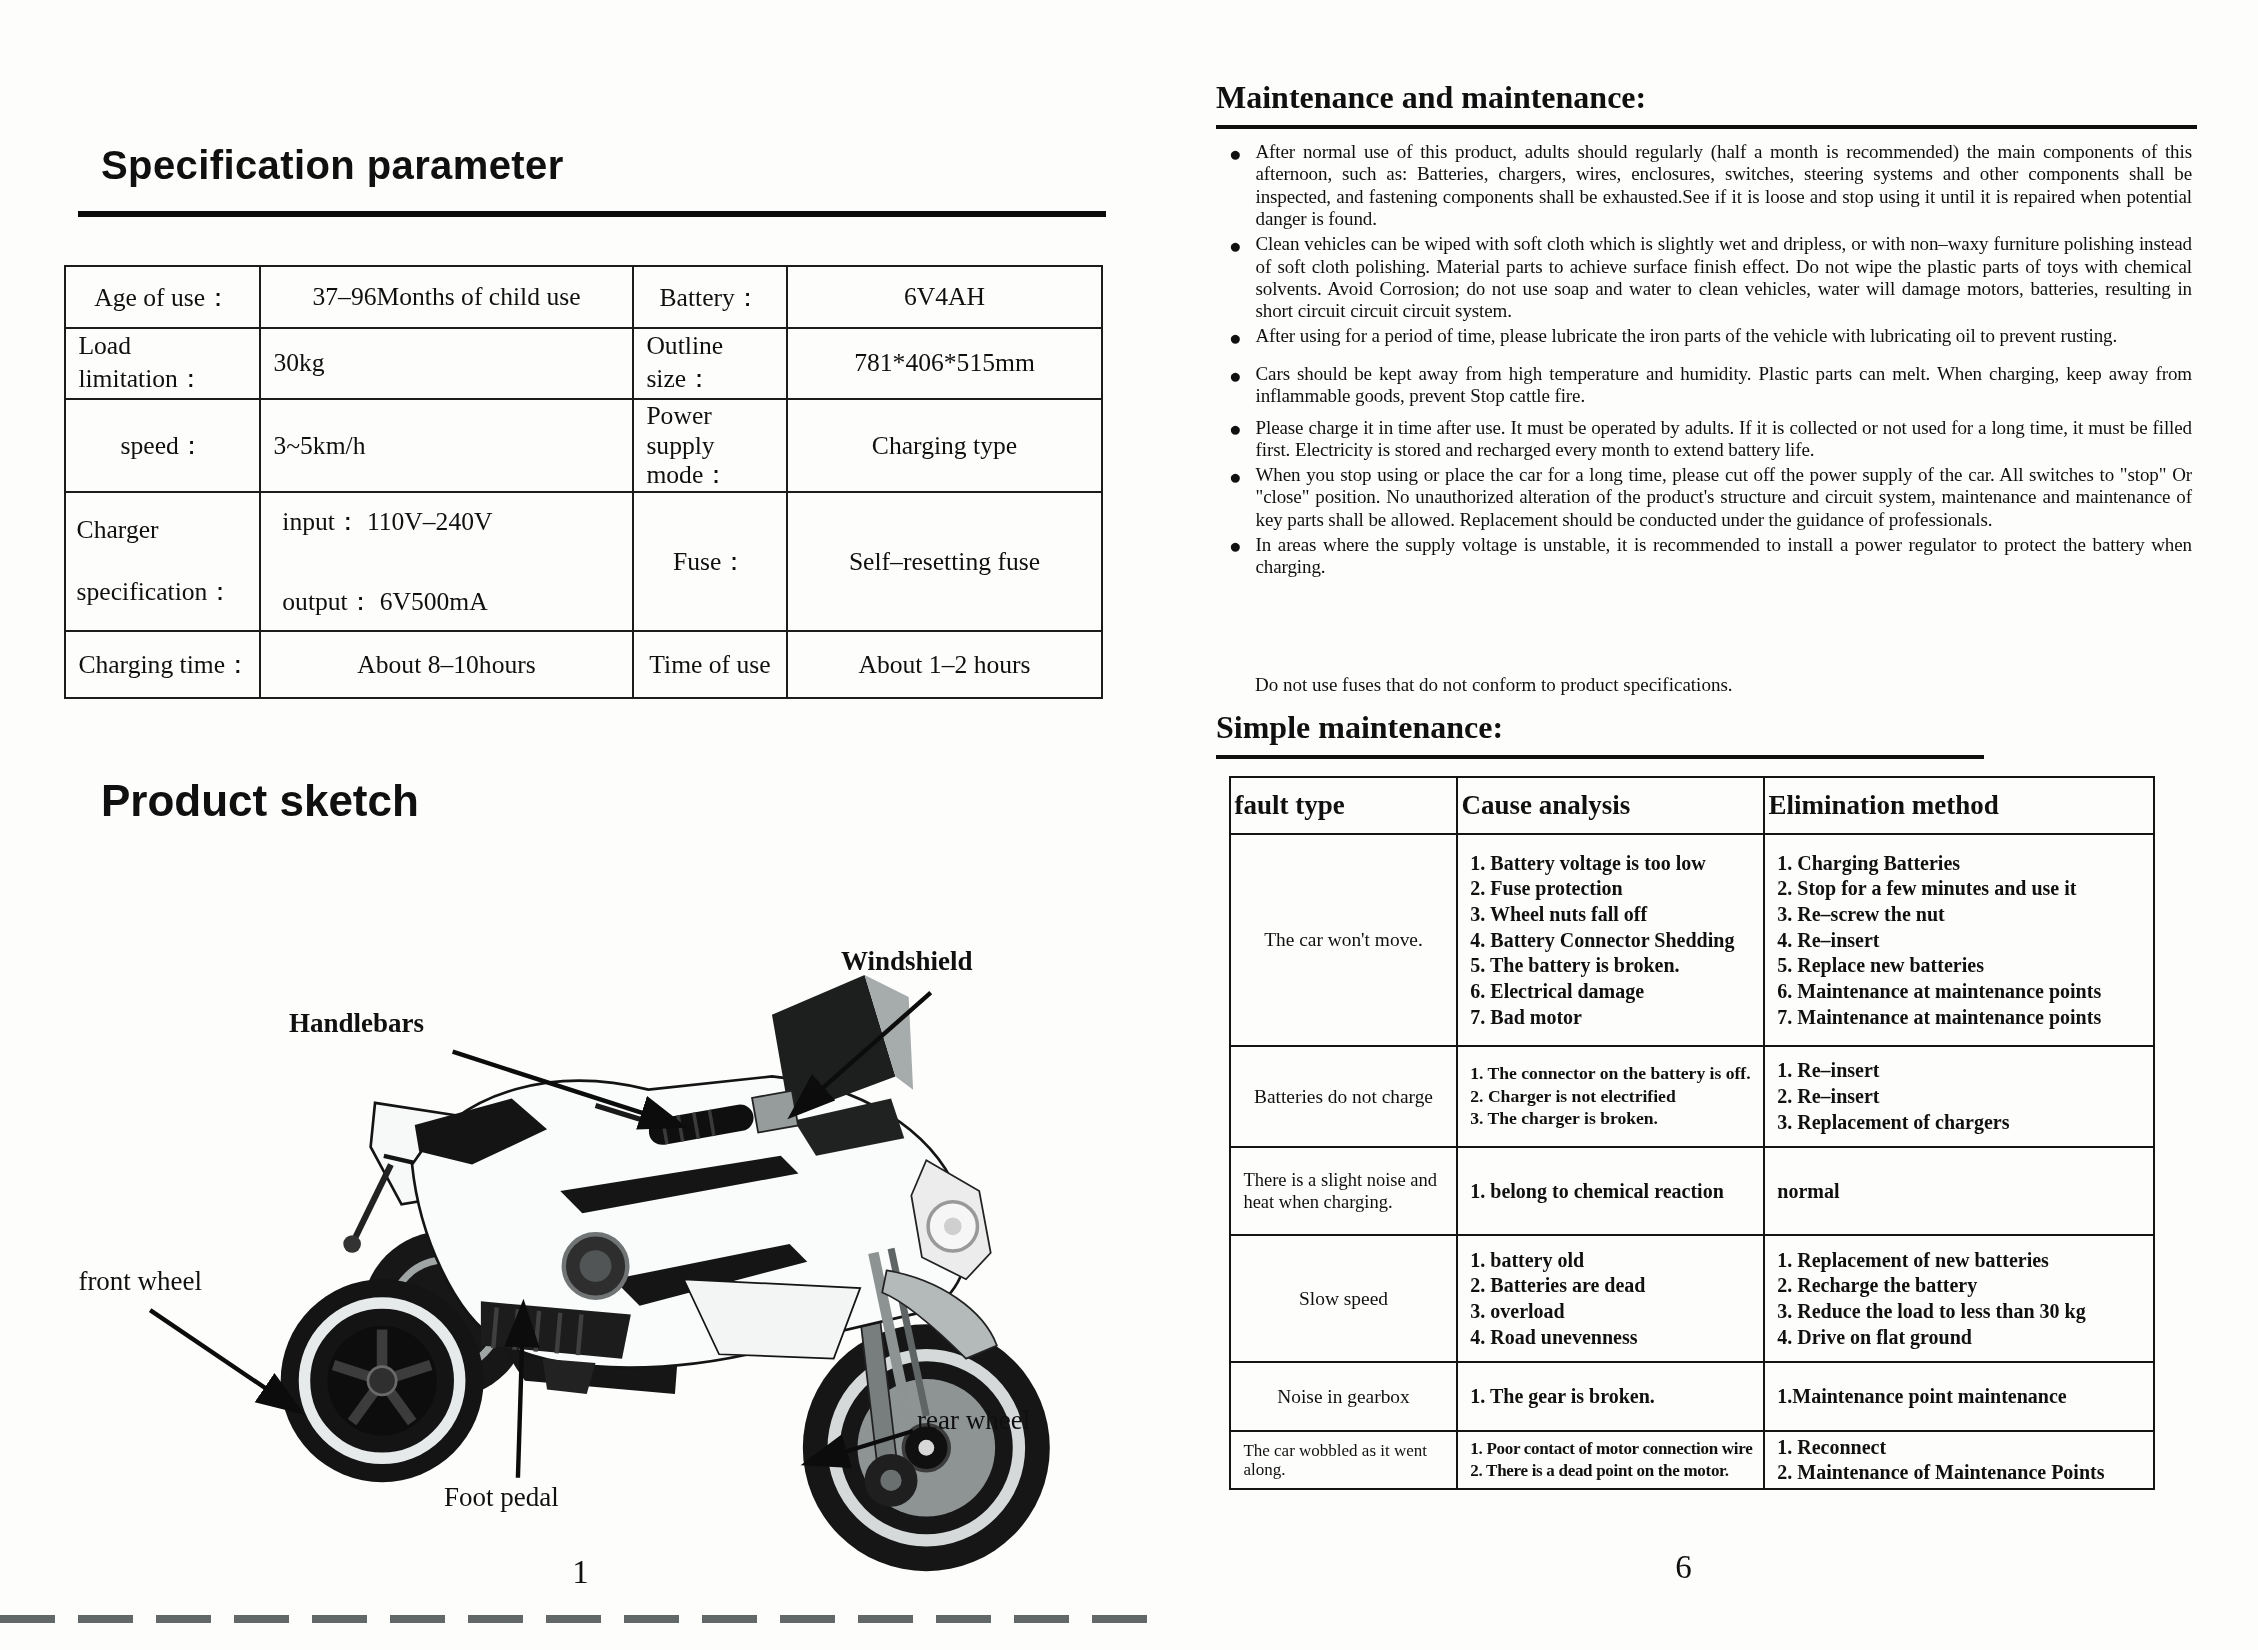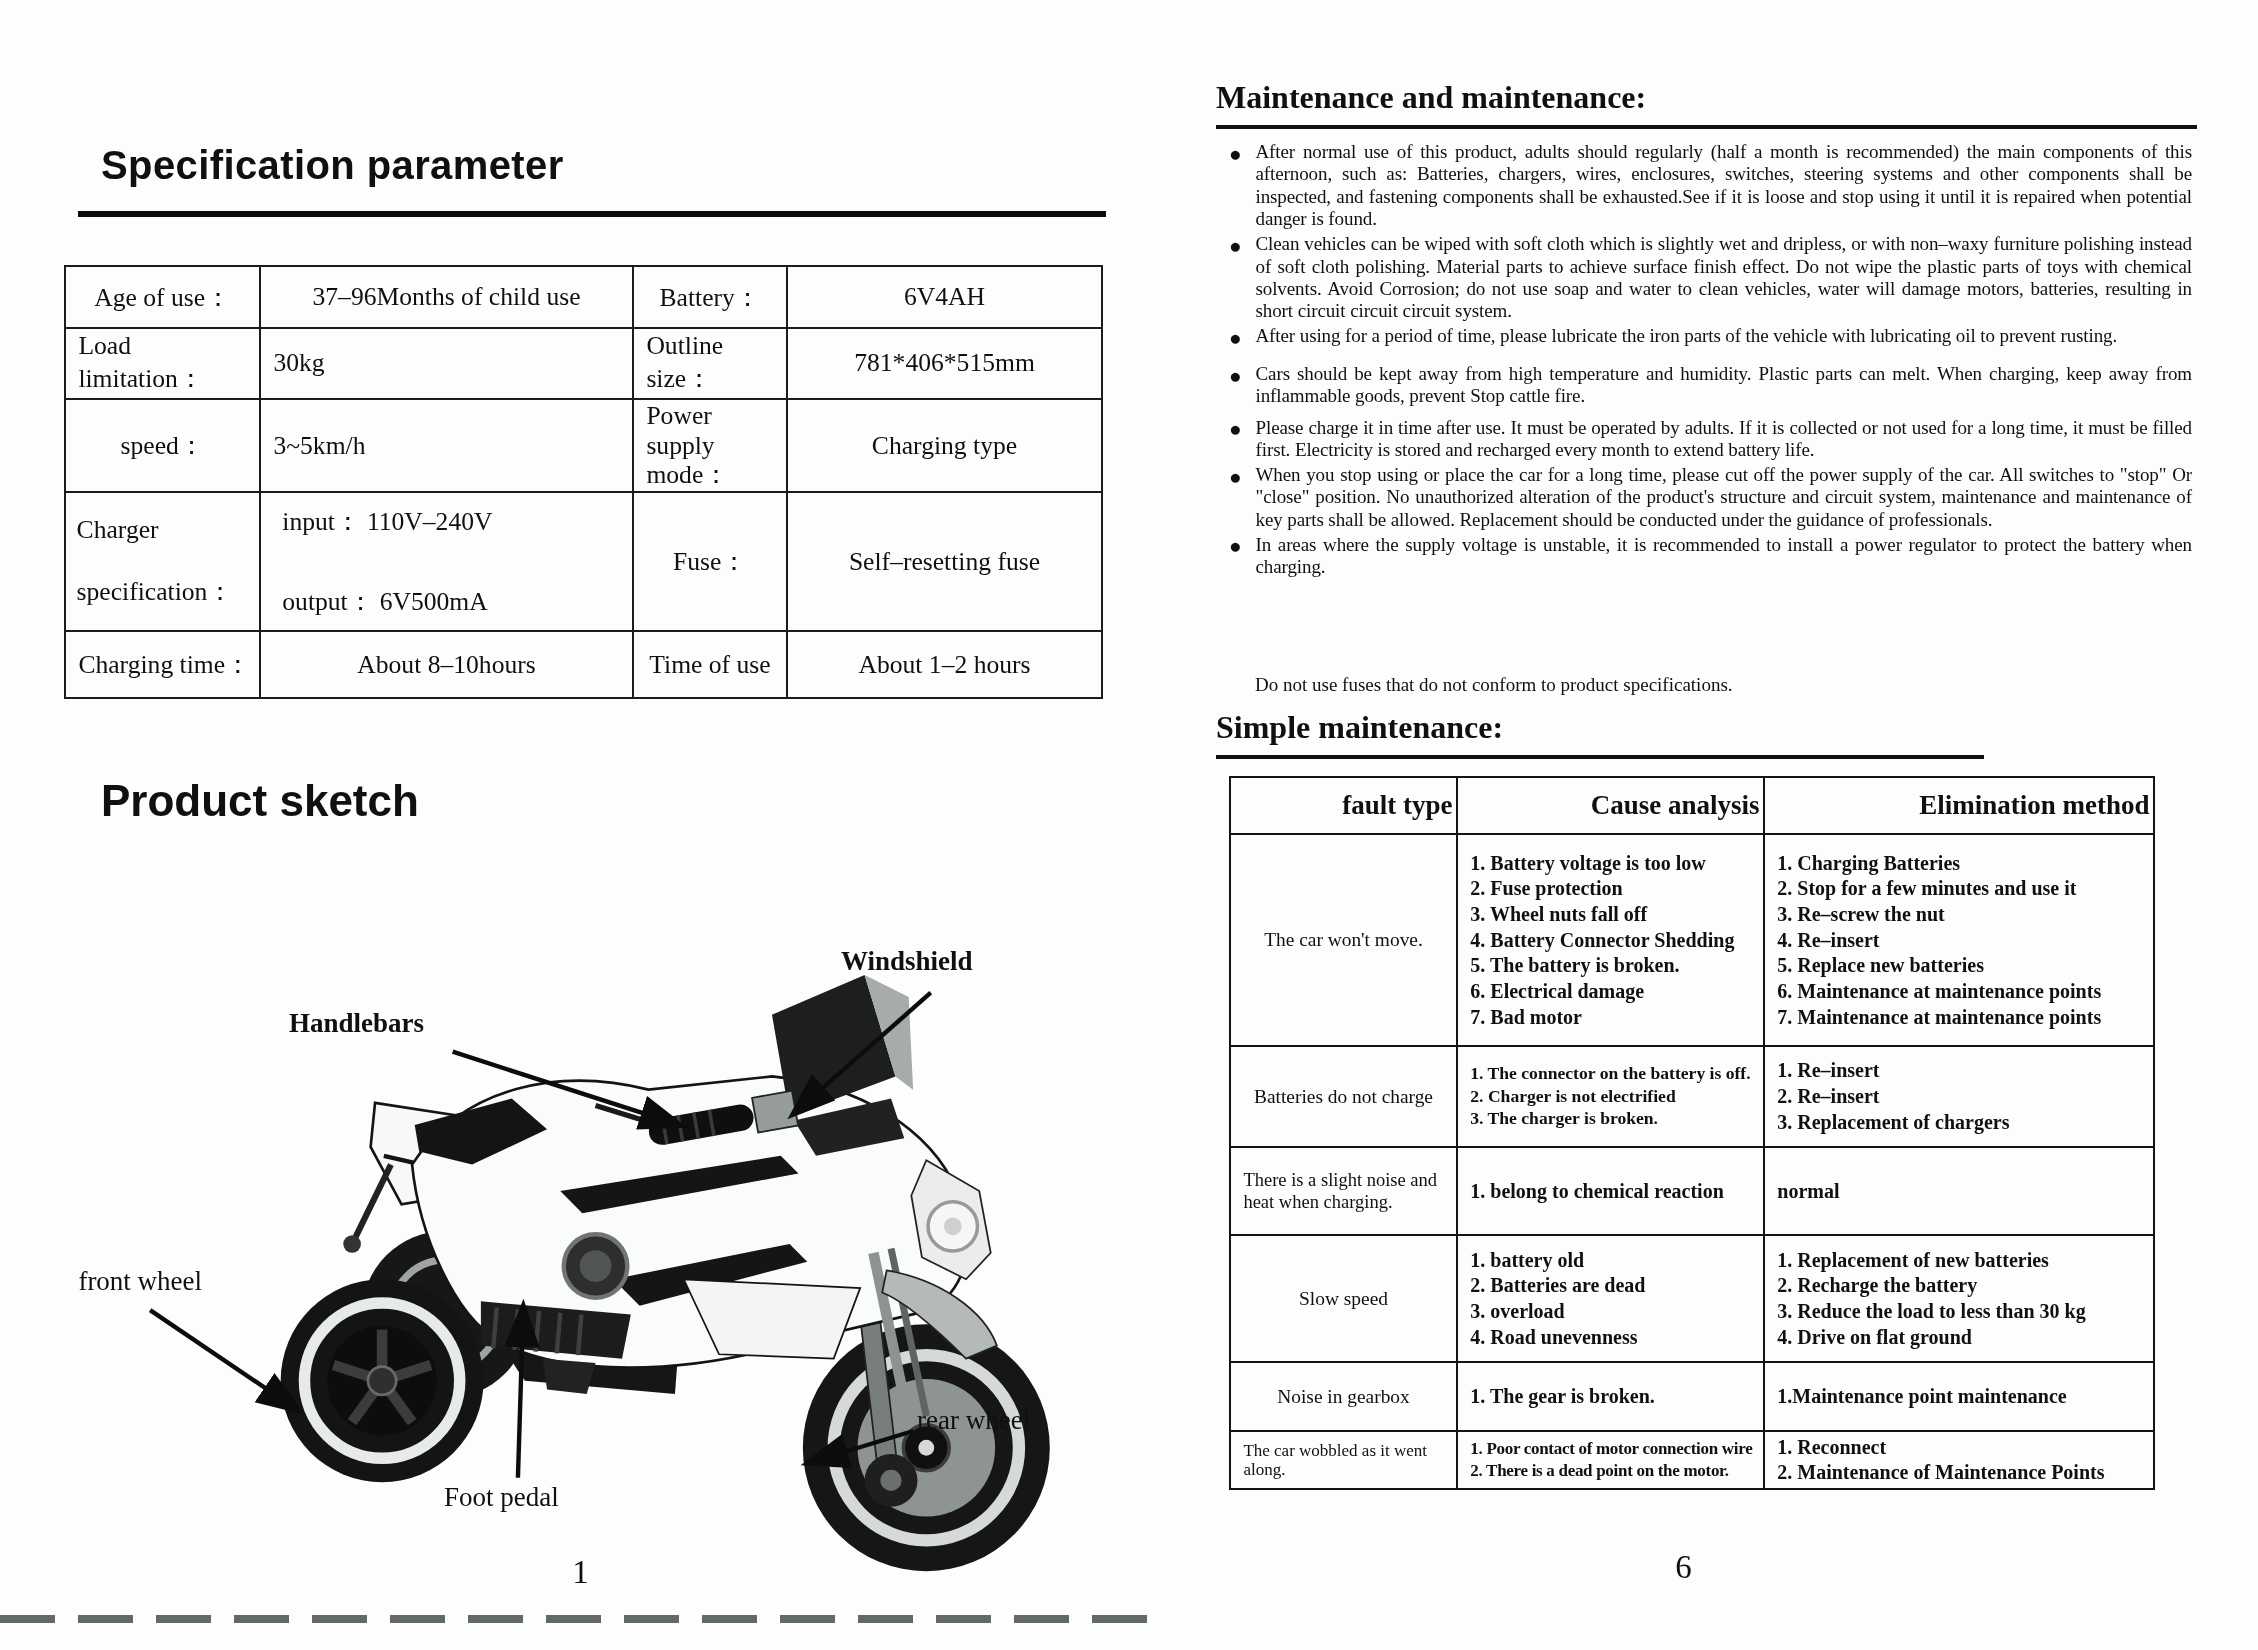--- a/index.html
+++ b/index.html
@@ -33,21 +33,21 @@
   .bullets li{display:flex;margin:0 0 2.6px 0;}
   .bullets li:nth-of-type(4){margin-top:14px;}
   .bullets li:nth-of-type(5){margin-top:8.8px;}
   .bullets .dot{flex:0 0 26.5px;font-size:21px;line-height:1;padding-top:2.6px;}
   .bullets p{margin:0;font-size:19px;line-height:1.18;text-align:justify;letter-spacing:-0.1px;}
   .note-line{left:1255px;top:674px;width:937px;font-size:19px;}
   .simple-title{left:1216px;top:709px;font-size:32px;font-weight:bold;}
   .simple-rule{left:1216px;top:755px;width:768px;height:3.5px;background:#101010;}
   .simple-table{left:1229px;top:776px;border-collapse:collapse;table-layout:fixed;width:924px;}
   .simple-table td,.simple-table th{border:2.6px solid #141414;vertical-align:middle;padding:1.8px 3.5px;overflow:hidden;}
-  .simple-table th{font-size:27px;font-weight:bold;text-align:right;}
+  .simple-table th{font-size:27px;font-weight:bold;text-align:left;}
   .fault{font-size:19.4px;text-align:center;line-height:1.2;}
   .cell-list{list-style:none;margin:0;padding:0 0 0 8.8px;font-size:20px;line-height:1.24;font-weight:bold;}
   .cell-list li{margin:0.9px 0;white-space:nowrap;}
   .fs20 .cell-list{font-size:17.6px;}
   .fs19 .cell-list{font-size:17px;letter-spacing:-0.3px;}
   .tight{line-height:1.12;}
 </style>
 </head>
 <body>
 

